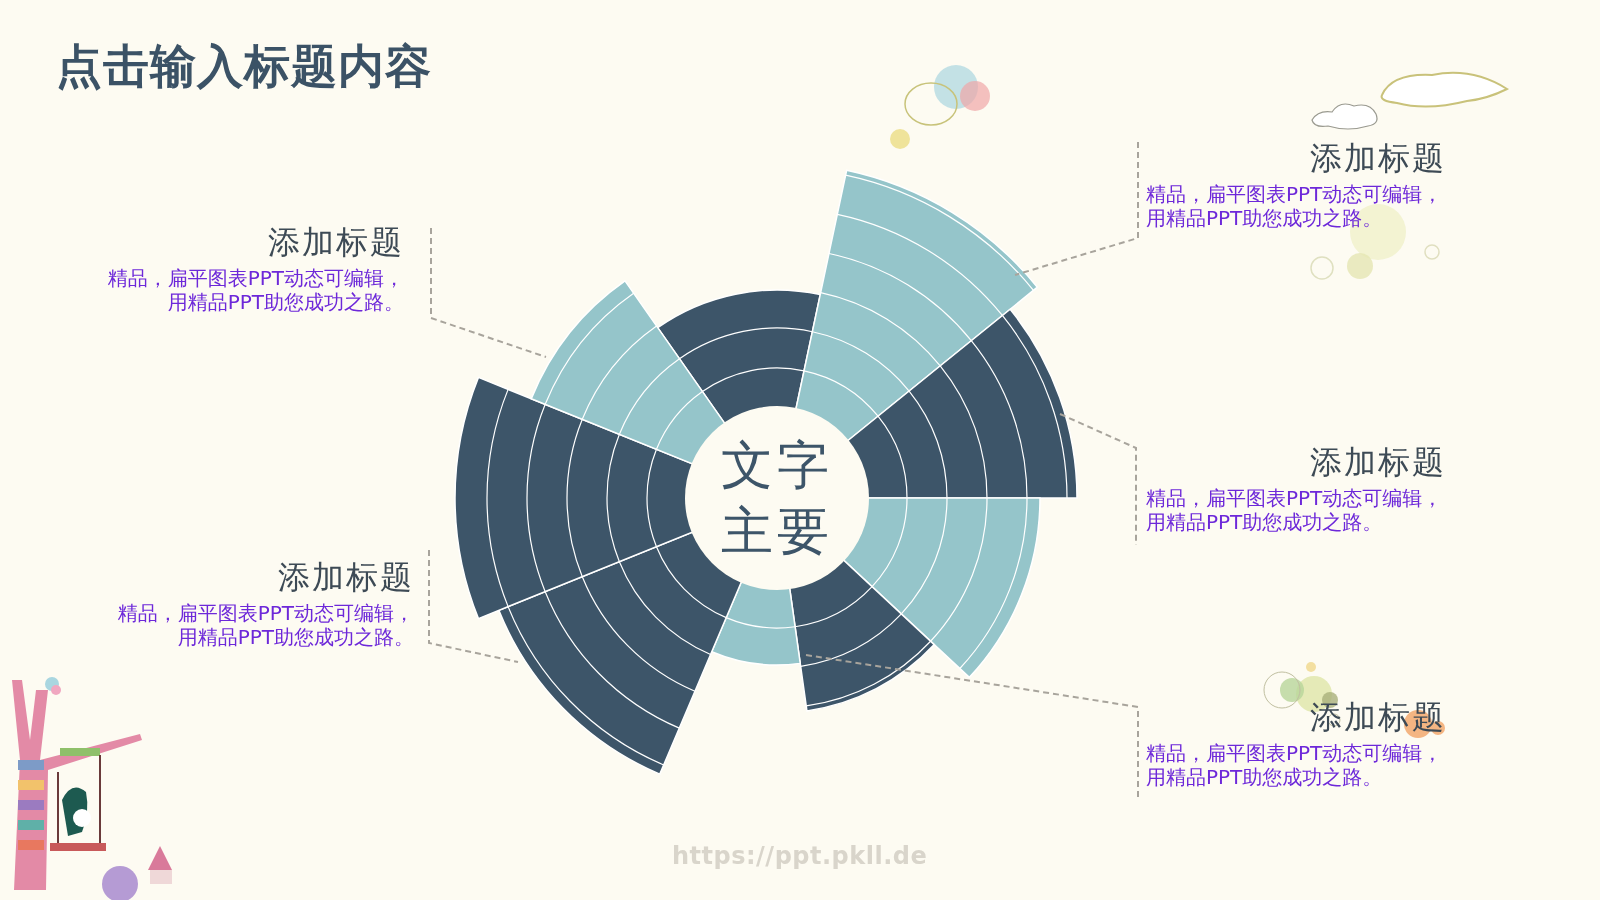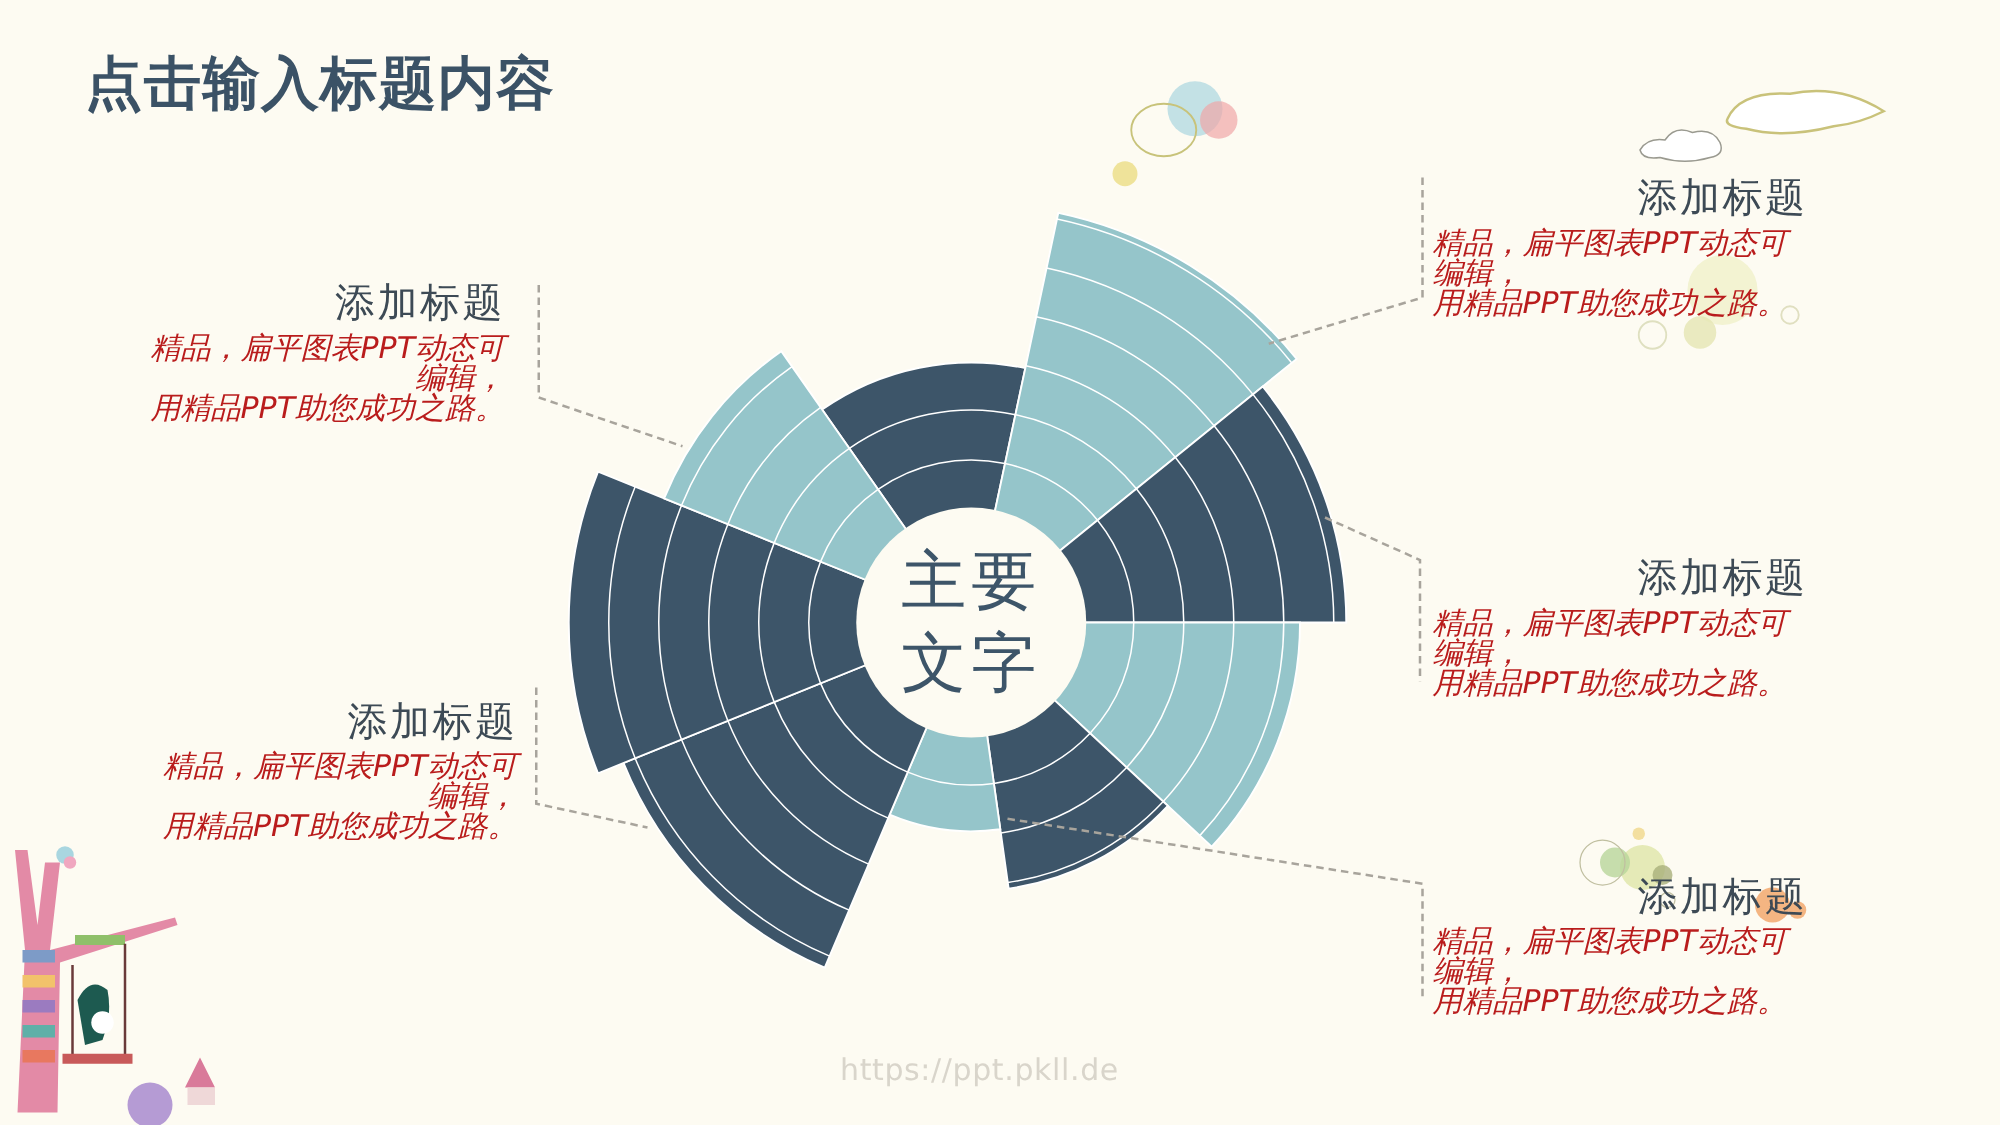--- a/index.html
+++ b/index.html
@@ -3,38 +3,38 @@
   <meta charset="utf-8">
   <style>
     html, body { margin: 0; padding: 0; }
     body {
       width: 1600px; height: 900px; overflow: hidden; position: relative;
       background: #fdfbf2;
       font-family: "DejaVu Sans", "Liberation Sans", sans-serif;
       color: #3d5569;
     }
     .page-title {
-      position: absolute; left: 68px; top: 36px;
+      position: absolute; left: 56px; top: 36px;
       font-size: 46px; font-weight: bold; letter-spacing: 1px;
       color: #3b5266; margin: 0;
     }
     #chart-svg { position: absolute; left: 0; top: 0; }
     .center-label {
       position: absolute; left: 700px; top: 432px; width: 154px;
       text-align: center; font-size: 52px; line-height: 66px;
       color: #3d5569; letter-spacing: 4px;
     }
     .callout { position: absolute; width: 300px; }
     .callout .ttl { font-size: 32px; letter-spacing: 2px; color: #3d4a55; line-height: 40px; margin-bottom: 4px; text-align: right; }
-    .callout .desc { font-size: 24px; line-height: 24px; color: #b91c1c; font-style: italic; }
+    .callout .desc { font-size: 20px; line-height: 24px; color: #6d28d9; }
     .callout.left { text-align: right; }
     .callout.right { text-align: left; }
     .watermark {
       position: absolute; left: 672px; top: 842px;
-      font-size: 24px; color: #d9d5cb; font-weight: normal; letter-spacing: 0.5px;
+      font-size: 24px; color: #d9d5cb; font-weight: bold; letter-spacing: 0.5px;
     }
   </style>
 </head>
 <body>
 
 <h1 class="page-title">点击输入标题内容</h1>
 
 <svg id="chart-svg" width="1600" height="900">
   <g id="deco-layer">
 
@@ -133,22 +133,22 @@
   <g id="connector-layer">
       <polyline points="431,228 431,318 546,357" fill="none" stroke="#a8a49c" stroke-width="2" stroke-dasharray="6 4"></polyline>
       <polyline points="429,550 429,643 518,662" fill="none" stroke="#a8a49c" stroke-width="2" stroke-dasharray="6 4"></polyline>
       <polyline points="1138,142 1138,238 1015,275" fill="none" stroke="#a8a49c" stroke-width="2" stroke-dasharray="6 4"></polyline>
       <polyline points="1060,414 1136,448 1136,545" fill="none" stroke="#a8a49c" stroke-width="2" stroke-dasharray="6 4"></polyline>
       <polyline points="806,655 1138,707 1138,800" fill="none" stroke="#a8a49c" stroke-width="2" stroke-dasharray="6 4"></polyline>
     </g>
 </svg>
 
 <div class="center-label">
+  <div>文字</div>
   <div>主要</div>
-  <div>文字</div>
 </div>
 
 <div class="callout left" style="left:104px; top:222px;">
   <div class="ttl">添加标题</div>
   <div class="desc">精品，扁平图表PPT动态可编辑，</div>
   <div class="desc">用精品PPT助您成功之路。</div>
 </div>
 
 <div class="callout left" style="left:114px; top:557px;">
   <div class="ttl">添加标题</div>

